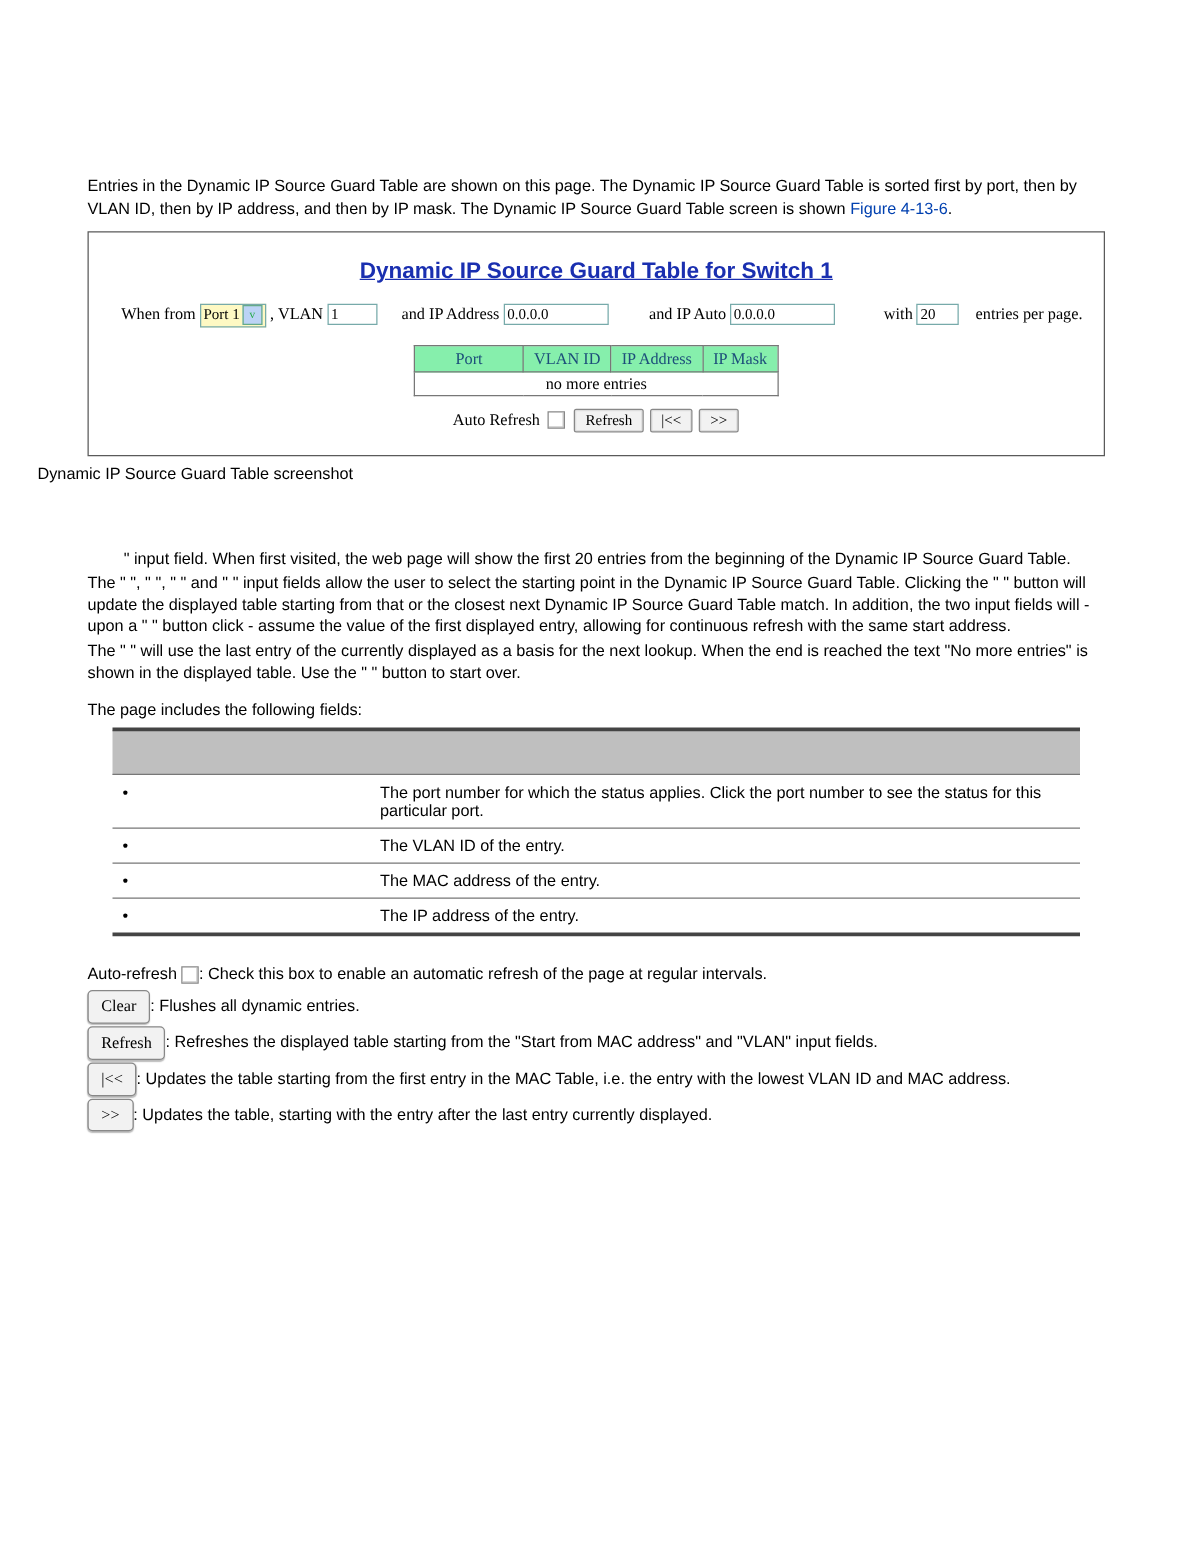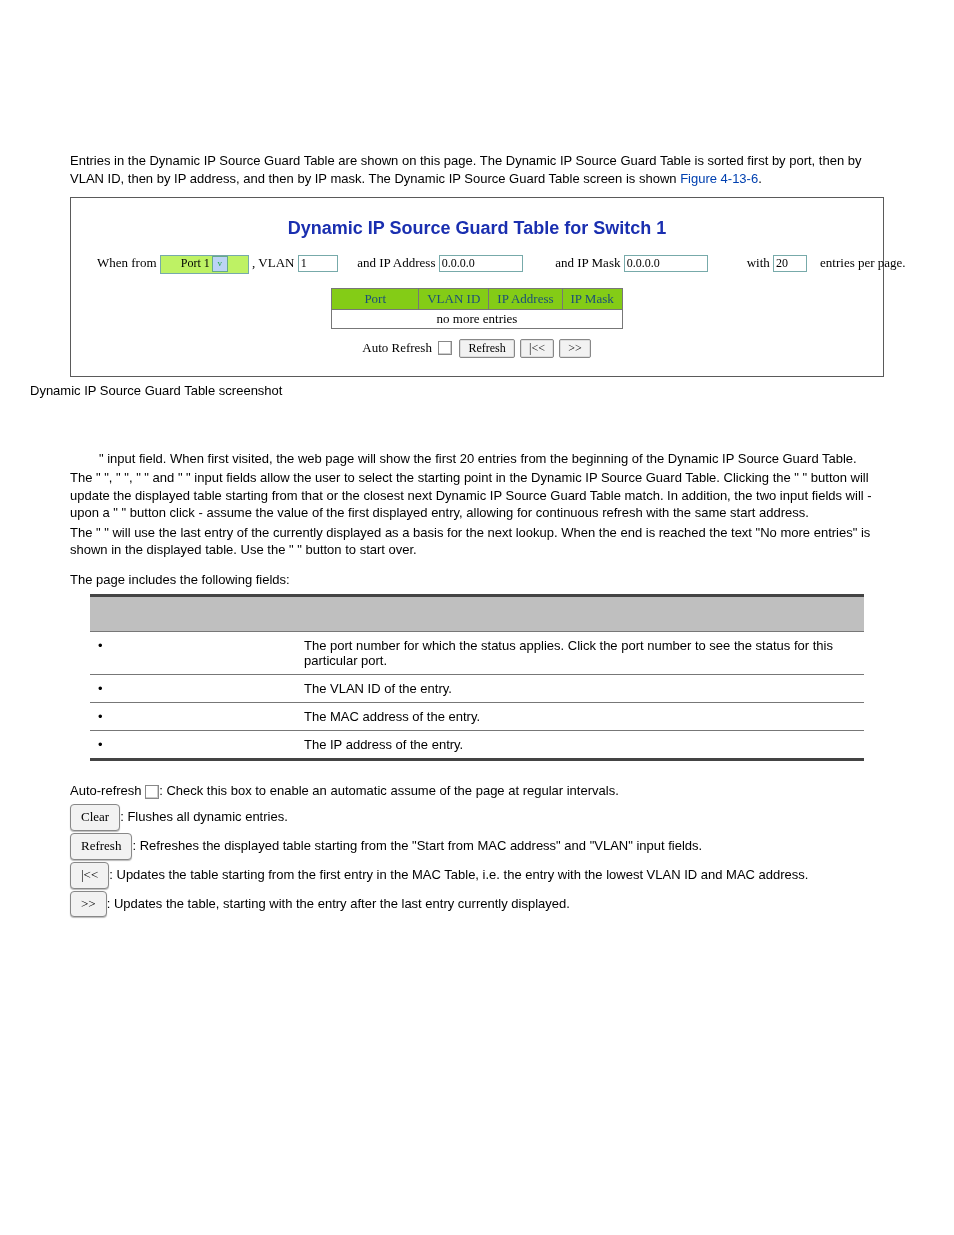--- a/index.html
+++ b/index.html
@@ -5,56 +5,57 @@
   body {
     font-family: Arial, Helvetica, sans-serif;
     font-size: 13px;
     color: #000;
     margin: 0;
     padding: 0;
     background: #fff;
   }
   .page {
     width: 954px;
-    margin: 16px auto;
+    margin: 4px auto;
     padding: 0 30px;
     box-sizing: border-box;
   }
   .topspace { height: 130px; }
   .intro { margin: 6px 40px 10px 40px; line-height: 1.35; }
   .intro .figlink { color: #0040b0; }
   .figwrap {
     margin: 4px 40px 0 40px;
     border: 1px solid #5a5a5a;
   }
   .figinner {
     padding: 20px 26px 18px 26px;
     text-align: center;
   }
   .figtitle {
     font-size: 18px;
     font-weight: bold;
     color: #1a2fb0;
     margin: 0 0 16px 0;
     font-family: Arial, sans-serif;
+    text-decoration: underline;
   }
   .controls {
     font-family: "Times New Roman", serif;
     font-size: 13px;
     color: #000;
     margin-bottom: 14px;
     white-space: nowrap;
   }
   .controls .sel {
     display:inline-block;
     border:1px solid #7aa;
-    background:#bef264;
+    background:#fef9c3;
     font-family:"Times New Roman",serif;
     font-size:12px;
-    padding:0 20px;
+    padding:0 2px;
     height:17px;
     line-height:15px;
   }
   .controls .sel .arrow {
     display:inline-block;
     width:14px;
     height:14px;
     background:#bcd3f5;
     border:1px solid #6a8;
     color:#2a4;
@@ -72,21 +73,21 @@
     padding:0 2px;
   }
   .dtable {
     border-collapse: collapse;
     margin: 0 auto 4px auto;
     font-family: "Times New Roman", serif;
     font-size: 13px;
   }
   .dtable th {
     border:1px solid #777;
-    background:#84cc16;
+    background:#86efac;
     color:#1c4e7a;
     font-weight:normal;
     padding:2px 8px;
   }
   .dtable td {
     border-left:1px solid #777;
     border-right:1px solid #777;
     border-bottom:1px solid #777;
     padding:1px 6px;
     text-align:center;
@@ -173,21 +174,21 @@
 
       <div class="controls">
         <span>When from</span>
         <span class="sel"><span>Port 1</span><span class="arrow">v</span></span>
         <span>, VLAN</span>
         <input class="txt" style="width: 34px;" value="1">
         &nbsp;&nbsp;&nbsp;&nbsp;
         <span>and IP Address</span>
         <input class="txt" style="width: 78px;" value="0.0.0.0">
         &nbsp;&nbsp;&nbsp;&nbsp;&nbsp;&nbsp;&nbsp;&nbsp;
-        <span>and IP Mask</span>
+        <span>and IP Auto</span>
         <input class="txt" style="width: 78px;" value="0.0.0.0">
         &nbsp;&nbsp;&nbsp;&nbsp;&nbsp;&nbsp;&nbsp;&nbsp;&nbsp;&nbsp;
         <span>with</span>
         <input class="txt" style="width: 28px;" value="20">
         &nbsp;&nbsp;
         <span>entries per page.</span>
       </div>
 
       <table class="dtable">
         <tbody>
@@ -245,21 +246,21 @@
       <td>The MAC address of the entry.</td>
     </tr>
     <tr class="lastrow">
       <td class="objcell"><span class="bullet">•</span></td>
       <td>The IP address of the entry.</td>
     </tr>
   </tbody>
     </table>
 
   <div class="iconline">
-    <span>Auto-refresh </span><span class="smallchk"></span><span>: Check this box to enable an automatic assume of the page at regular intervals.</span>
+    <span>Auto-refresh </span><span class="smallchk"></span><span>: Check this box to enable an automatic refresh of the page at regular intervals.</span>
   </div>
   <div class="iconline">
     <span class="iconbtn">Clear</span><span>: Flushes all dynamic entries.</span>
   </div>
   <div class="iconline">
     <span class="iconbtn">Refresh</span><span>: Refreshes the displayed table starting from the "Start from MAC address" and "VLAN" input fields.</span>
   </div>
   <div class="iconline">
     <span class="iconbtn">|&lt;&lt;</span><span>: Updates the table starting from the first entry in the MAC Table, i.e. the entry with the lowest VLAN ID and MAC address.</span>
   </div>

